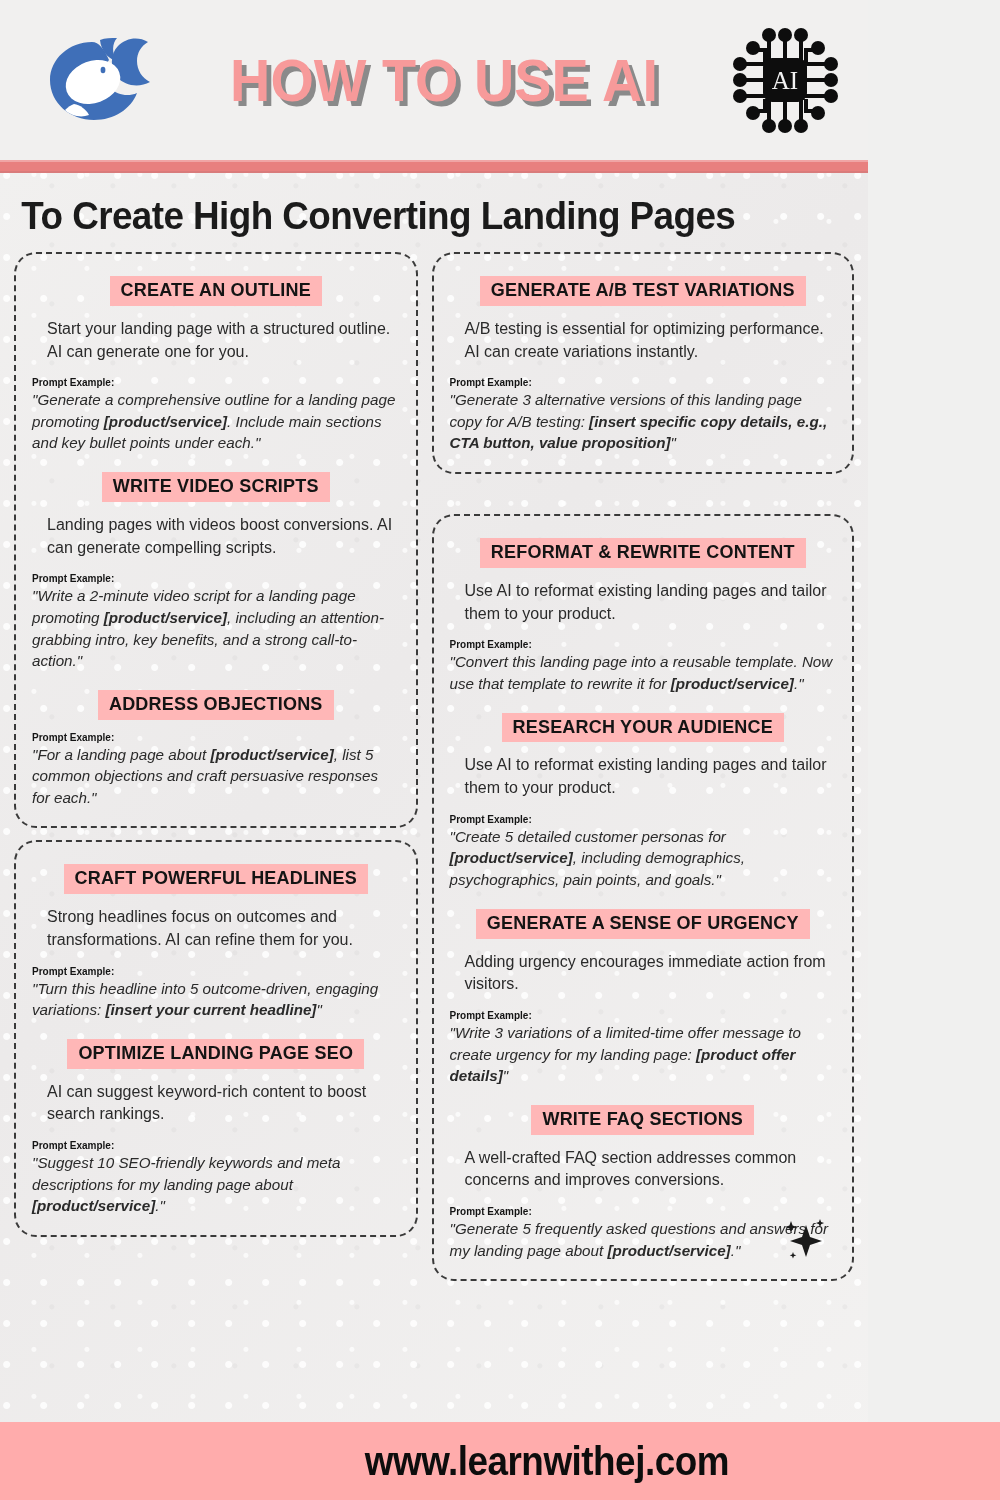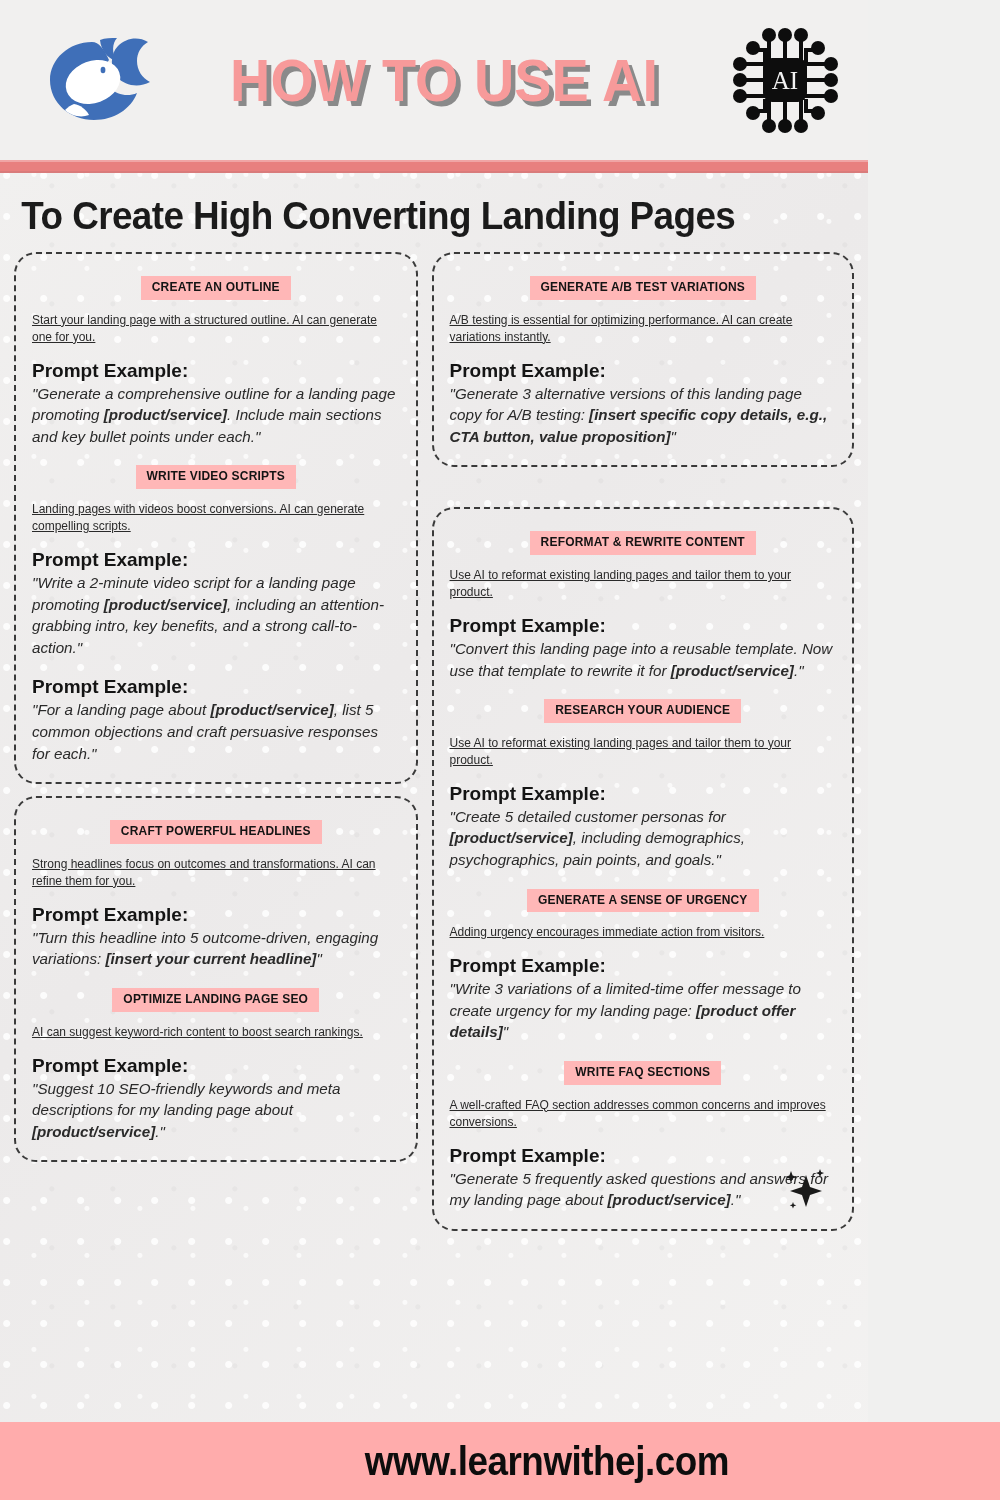--- a/index.html
+++ b/index.html
@@ -93,36 +93,35 @@
   }
 
   .section + .section { margin-top: 18px; }
 
   .pill-wrap { text-align: center; margin: 6px 0 12px 0; }
   .pill {
     display: inline-block;
     background: #ffb7b7;
     color: #141414;
     font-weight: 700;
-    font-size: 12px;
+    font-size: 18px;
     letter-spacing: 0.2px;
     padding: 5px 11px 6px 11px;
     line-height: 1.05;
     white-space: nowrap;
   }
 
   .body-text {
-    font-size: 12px;
+    font-size: 16px;
     line-height: 1.42;
     color: #2a2a2a;
-    margin: 0 0 14px 0;
-    text-decoration: underline;
+    margin: 0 0 14px 15px;
   }
   .prompt-label {
-    font-size: 19px;
+    font-size: 10px;
     font-weight: 700;
     color: #141414;
     margin: 0 0 1px 0;
   }
   .prompt-text {
     font-size: 15.2px;
     line-height: 1.42;
     font-style: italic;
     color: #2a2a2a;
     margin: 0;
@@ -220,20 +219,21 @@
             <p class="prompt-label">Prompt Example:</p>
             <p class="prompt-text">"Generate a comprehensive outline for a landing page promoting <b>[product/service]</b>. Include main sections and key bullet points under each."</p>
           </div>
           <div class="section">
             <div class="pill-wrap"><span class="pill">WRITE VIDEO SCRIPTS</span></div>
             <p class="body-text">Landing pages with videos boost conversions. AI can generate compelling scripts.</p>
             <p class="prompt-label">Prompt Example:</p>
             <p class="prompt-text">"Write a 2-minute video script for a landing page promoting <b>[product/service]</b>, including an attention-grabbing intro, key benefits, and a strong call-to-action."</p>
           </div>
           <div class="section">
+            <div class="pill-wrap"><span class="pill">ADDRESS OBJECTIONS</span></div>
             <p class="prompt-label">Prompt Example:</p>
             <p class="prompt-text">"For a landing page about <b>[product/service]</b>, list 5 common objections and craft persuasive responses for each."</p>
           </div>
         </div>
         <div class="card">
           <div class="section">
             <div class="pill-wrap"><span class="pill">CRAFT POWERFUL HEADLINES</span></div>
             <p class="body-text">Strong headlines focus on outcomes and transformations. AI can refine them for you.</p>
             <p class="prompt-label">Prompt Example:</p>
             <p class="prompt-text">"Turn this headline into 5 outcome-driven, engaging variations: <b>[insert your current headline]</b>"</p>

